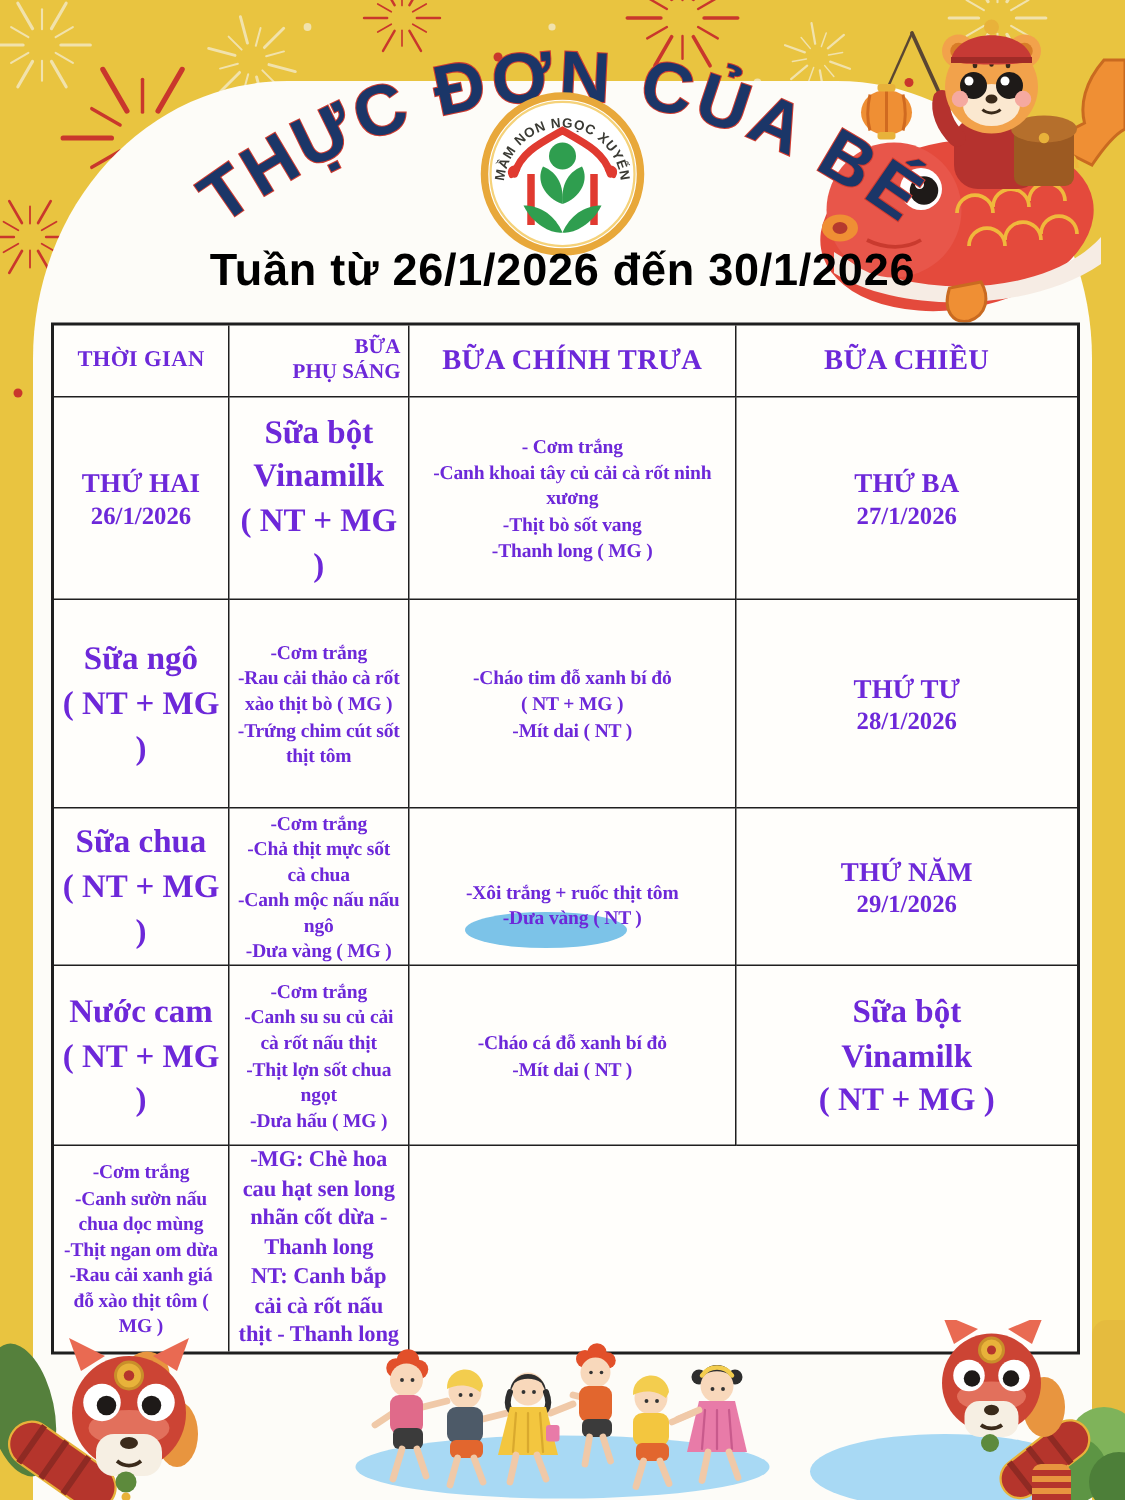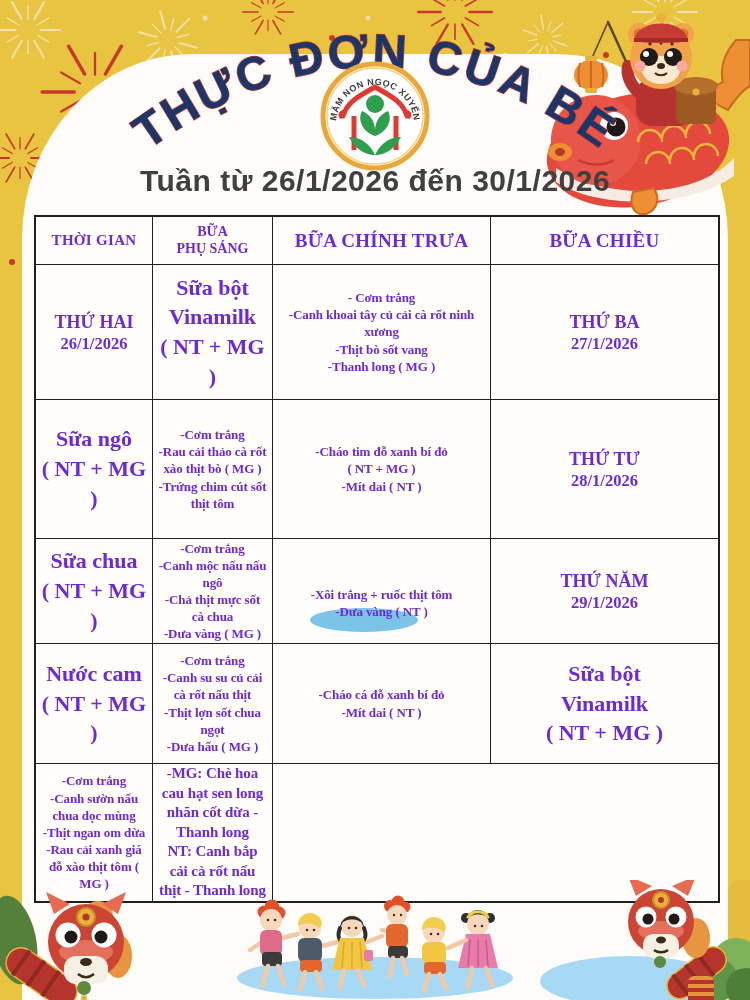--- a/index.html
+++ b/index.html
@@ -17,38 +17,38 @@
   }
   .title-arc{position:absolute;left:90px;top:14px;width:570px;height:170px;z-index:4;}
   .title-arc text{
     font-family:"Liberation Sans","DejaVu Sans",sans-serif;
     font-weight:bold;font-size:47px;letter-spacing:3px;
     fill:#1b3668;stroke:#cf3b30;stroke-width:1.4;paint-order:stroke fill;
   }
   .logo{position:absolute;left:319px;top:60px;width:112px;height:112px;z-index:5;}
   .subtitle{
     position:absolute;left:0;top:164px;width:750px;text-align:center;
-    color:#404040;font-size:30px;font-weight:800;letter-spacing:.5px;z-index:5;
+    color:#000000;font-size:30px;font-weight:800;letter-spacing:.5px;z-index:5;
   }
   .menu-table{
     position:absolute;left:34px;top:215px;width:682px;z-index:6;
     display:grid;grid-template-columns:117px 120px 218px 227px;
     grid-template-rows:48px 135px 139px 105px 120px 137px;
     border:2px solid #1f1f1f;background:#fffefb;color:#6d28d9;font-family:Liberation Serif, serif;
   }
   .cell{
     border-right:1.5px solid #1f1f1f;border-bottom:1.5px solid #1f1f1f;
     display:flex;flex-direction:column;align-items:center;justify-content:center;
     text-align:center;padding:2px 5px;position:relative;box-sizing:border-box;
   }
   .cell:nth-child(4n){border-right:none;align-items:center;}
   .cell:nth-child(n+21){border-bottom:none;}
   .hdr{font-weight:800;}
   .hdr-small{font-size:15px;letter-spacing:.3px;}
-  .hdr-two{font-size:14px;line-height:1.15;}
+  .hdr-two{font-size:14px;line-height:1.15;align-items:flex-end;}
   .hdr-big{font-size:19px;letter-spacing:.3px;}
   .day{font-size:18px;font-weight:800;line-height:1.35;}
   .date{font-size:16.5px;font-weight:800;}
   .snack div{font-size:22px;font-weight:800;line-height:1.35;text-align:center;}
   .menu div{font-size:13px;font-weight:700;line-height:1.32;letter-spacing:-0.1px;}
   .menu-sm div{font-size:15px;font-weight:700;line-height:1.3;letter-spacing:-0.1px;}
   .menu div,.menu-sm div{position:relative;z-index:1;}
   .hl-ellipse{
     position:absolute;right:18px;top:46px;width:108px;height:24px;
     background:#7cc3e8;border-radius:50%;z-index:0;
@@ -203,22 +203,22 @@
     <div class="cell">
       <div class="day">THỨ TƯ</div>
         <div class="date">28/1/2026</div>
     </div>
     <div class="cell snack">
       <div>Sữa chua</div>
       <div>( NT + MG )</div>
     </div>
     <div class="cell menu">
       <div>-Cơm trắng</div>
+      <div>-Chả thịt mực sốt cà chua</div>
       <div>-Canh mộc nấu nấu ngô</div>
-      <div>-Chả thịt mực sốt cà chua</div>
       <div>-Dưa vàng ( MG )</div>
     </div>
     <div class="cell menu">
       <div class="hl-ellipse"></div>
       <div>-Xôi trắng + ruốc thịt tôm</div>
       <div>-Dưa vàng ( NT )</div>
     </div>
 
     <div class="cell">
       <div class="day">THỨ NĂM</div>

